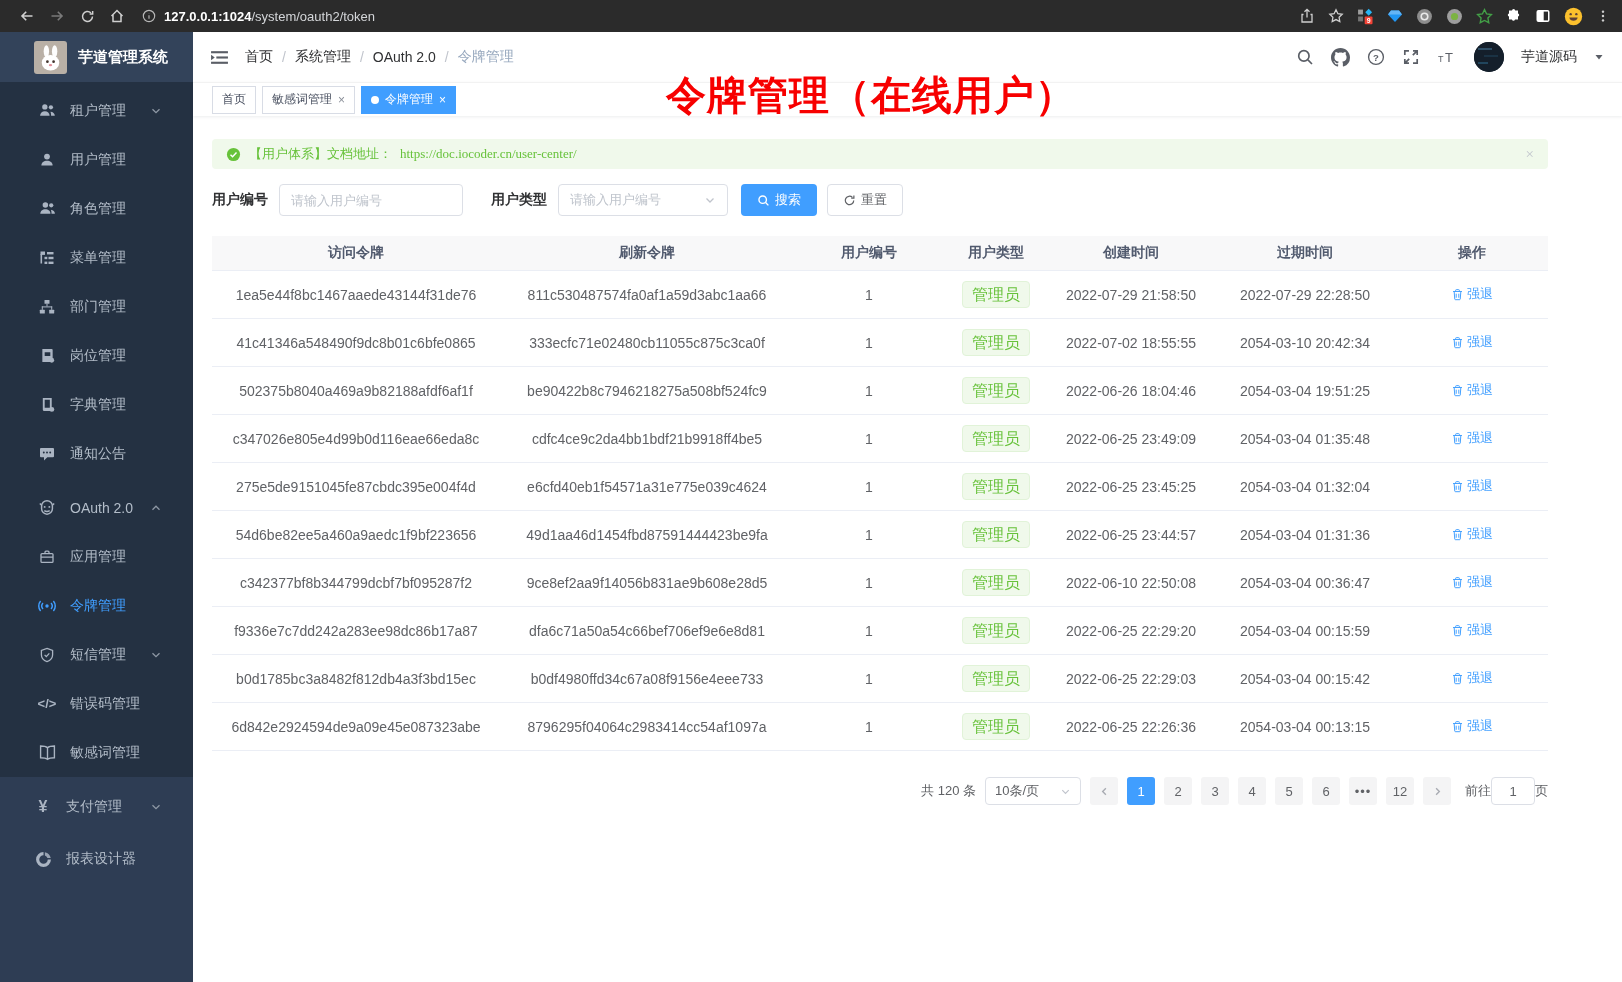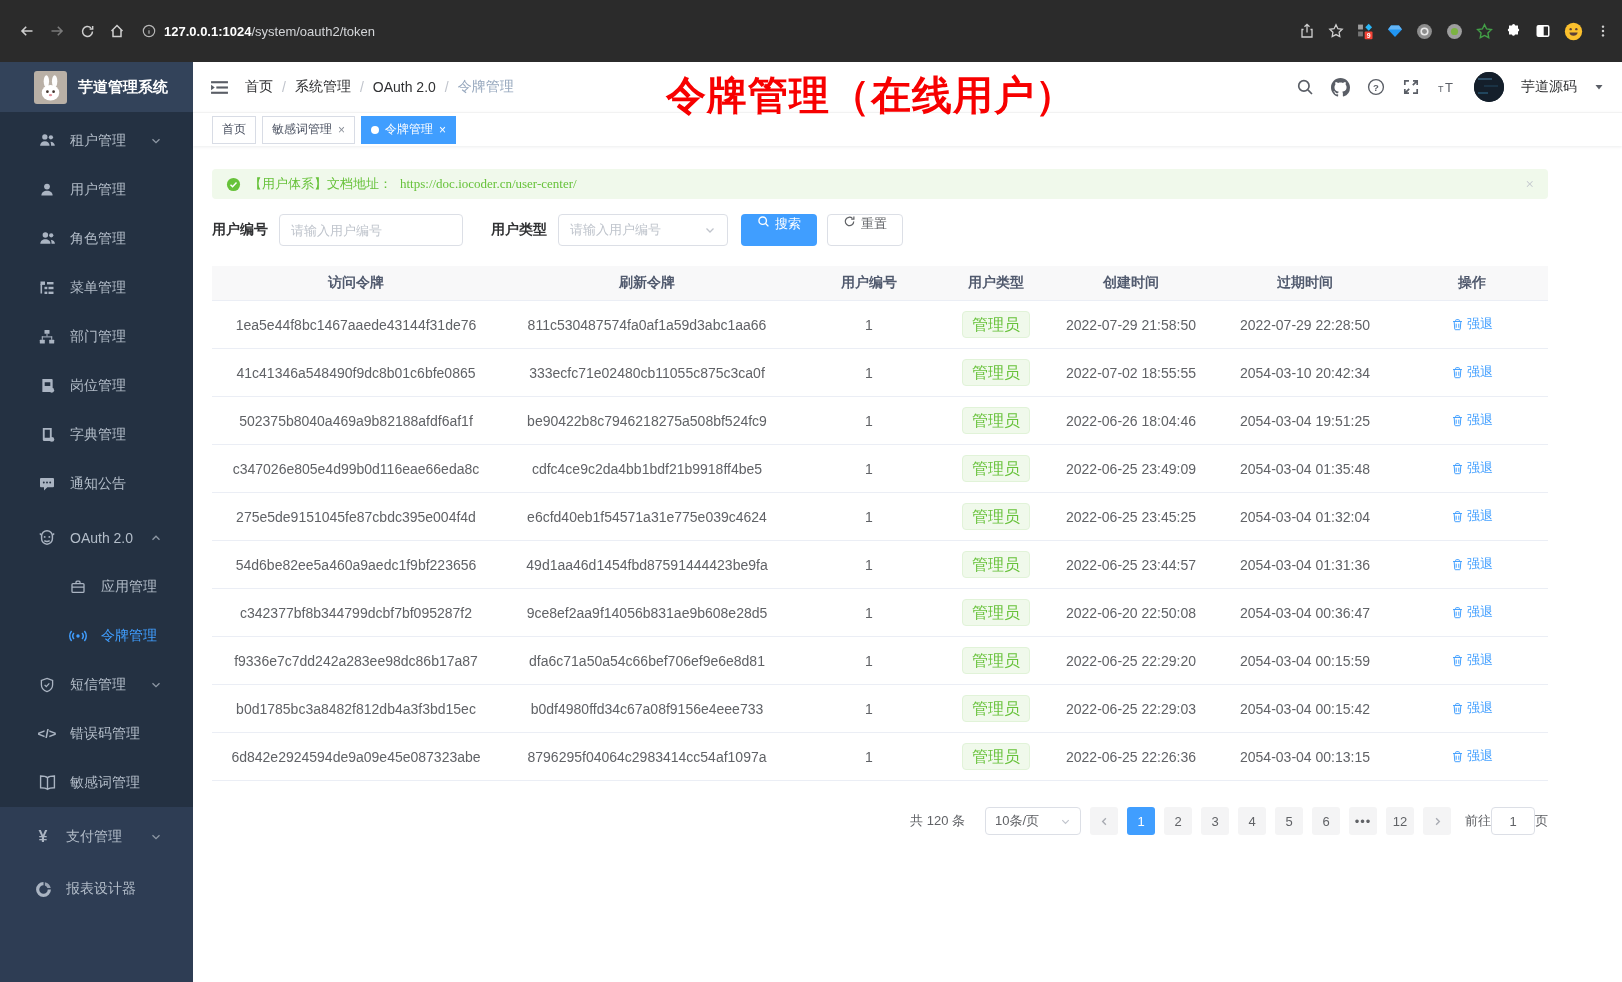--- a/index.html
+++ b/index.html
@@ -2,39 +2,39 @@
 <html><head>
 <meta charset="utf-8">
 <style>
   html,body{margin:0;padding:0;}
   body{width:1622px;height:982px;position:relative;overflow:hidden;background:#fff;
        font-family:"Liberation Sans",sans-serif;-webkit-font-smoothing:antialiased;}
   .icon{display:inline-flex;align-items:center;justify-content:center;line-height:0;}
   .icon svg{display:block;}
 
   
-  .browser-bar{height:32px;background:#2b2b2b;display:flex;align-items:center;padding:15px 12px;gap:0;}
+  .browser-bar{height:32px;background:#2b2b2b;display:flex;align-items:center;padding:0 12px;gap:0;}
   .nav-ic{width:30px;height:28px;display:flex;align-items:center;justify-content:center;color:#cfcfcf;}
   .nav-ic.dim{color:#7a7a7a;}
   .url-area{flex:1;display:flex;align-items:center;gap:8px;margin-left:10px;color:#e8eaed;font-size:13px;}
   .url-host{font-weight:bold;color:#fff;}
   .url-path{color:#d4d6d9;}
   .chrome-right{display:flex;align-items:center;gap:13px;margin-left:auto;color:#cfcfcf;}
 
   
   .app{display:flex;height:950px;}
   .sidebar{width:193px;background:#243142;display:flex;flex-direction:column;flex-shrink:0;}
   .logo-bar{height:50px;background:#33435a;display:flex;align-items:center;gap:11px;padding-left:34px;flex-shrink:0;}
   .logo-img{width:33px;height:33px;border-radius:3px;overflow:hidden;flex-shrink:0;}
   .logo-title{color:#fff;font-size:15px;font-weight:bold;}
   .menu{flex:1;display:flex;flex-direction:column;padding-top:4px;}
   .menu-item{height:49px;display:flex;align-items:center;padding:0 14px 0 38px;color:#b3bdc9;font-size:14px;cursor:pointer;flex-shrink:0;}
   .menu-item .icon{width:18px;color:#aab4c2;margin-right:14px;flex-shrink:0;}
   .menu-item .arrow{margin-left:auto;color:#8e98a5;}
-  .menu-item.indent{margin-left:31px;}
+  .menu-item.indent{}
   .menu-item.active{color:#409eff;}
   .menu-item.active .icon{color:#409eff;}
   .menu-item.gap-top{margin-top:5px;}
   .menu-alt{background:#2e3d54;flex:1;padding-top:4px;}
   .menu-alt .menu-item{height:52px;padding-left:34px;}
   .txt-ic{font-size:15px;font-weight:bold;line-height:1;}
 
   
   .main{flex:1;display:flex;flex-direction:column;background:#fff;min-width:0;}
   .topbar{height:50px;display:flex;align-items:center;padding:0 18px 0 17px;flex-shrink:0;}
@@ -65,37 +65,37 @@
   .alert-close{margin-left:auto;color:#c0c4cc;font-size:15px;cursor:pointer;}
 
   .filters{margin-top:15px;display:flex;align-items:center;}
   .f-label{font-size:14px;font-weight:bold;color:#303133;margin-right:11px;}
   .f-input{width:160px;height:30px;border:1px solid #dcdfe6;border-radius:4px;padding:0 11px;font-size:13px;
            color:#606266;outline:none;font-family:"Liberation Sans",sans-serif;}
   .f-input::placeholder{color:#bfc4cc;}
   .f-select{width:170px;height:32px;border:1px solid #dcdfe6;border-radius:4px;display:flex;align-items:center;
             justify-content:space-between;padding:0 11px;font-size:13px;color:#bfc4cc;box-sizing:border-box;cursor:pointer;}
   .f-select .icon{color:#c0c4cc;}.sp28{width:28px;}
-  .btn{height:32px;border-radius:4px;font-size:13px;display:inline-flex;align-items:flex-start;gap:5px;
+  .btn{height:32px;border-radius:4px;font-size:13px;display:inline-flex;align-items:center;gap:5px;
        padding:0 15px;cursor:pointer;border:1px solid transparent;box-sizing:border-box;font-family:"Liberation Sans",sans-serif;}
   .btn-primary{background:#409eff;color:#fff;margin-left:13px;}
   .btn-plain{background:#fff;color:#606266;border-color:#dcdfe6;margin-left:10px;}
 
   table.grid{margin-top:20px;border-collapse:collapse;width:1336px;table-layout:fixed;font-size:14px;}
   table.grid th{background:#f8f8f9;height:34px;color:#515a6e;font-weight:bold;text-align:center;
                 border-bottom:1px solid #ebeef5;padding:0 4px;}
   table.grid td{height:47px;color:#606266;text-align:center;border-bottom:1px solid #ebeef5;padding:0 4px;
                 overflow:hidden;white-space:nowrap;}
   .tag-success{display:inline-block;background:#f0f9eb;border:1px solid #e1f3d8;color:#67c23a;
                border-radius:4px;padding:3px 9px;font-size:16px;line-height:1.2;}
   .link-danger{color:#409eff;font-size:13px;display:inline-flex;align-items:center;gap:3px;cursor:pointer;}
 
   .pagination{margin-top:26px;display:flex;align-items:center;justify-content:flex-end;gap:9px;
               font-size:13px;color:#606266;}
-  .pg-total{margin-right:11px;}
+  .pg-total{margin-right:0;}
   .pg-size{width:96px;height:28px;border:1px solid #dcdfe6;border-radius:4px;display:flex;align-items:center;
            justify-content:space-between;padding:0 9px;box-sizing:border-box;color:#606266;cursor:pointer;}
   .pg-size .icon{color:#c0c4cc;}
   .pg-btn{min-width:28px;height:28px;border-radius:3px;background:#f4f4f5;color:#606266;display:inline-flex;
           align-items:center;justify-content:center;cursor:pointer;padding:0 4px;box-sizing:border-box;}
   .pg-btn.active{background:#409eff;color:#fff;}
   .pg-btn.nav{color:#a8abb2;}
   .pg-goto{display:flex;align-items:center;margin-left:5px;}
   .pg-input{width:44px;height:28px;border:1px solid #dcdfe6;border-radius:4px;text-align:center;font-size:13px;
             color:#606266;outline:none;box-sizing:border-box;font-family:"Liberation Sans",sans-serif;}
@@ -658,21 +658,21 @@
                     </svg>
                   </span>
                   <span>强退</span>
                 </span></td>
             </tr>
             <tr>
               <td>c342377bf8b344799dcbf7bf095287f2</td>
               <td>9ce8ef2aa9f14056b831ae9b608e28d5</td>
               <td>1</td>
               <td><span class="tag-success">管理员</span></td>
-              <td>2022-06-20 22:50:08</td>
+              <td>2022-06-10 22:50:08</td>
               <td>2054-03-04 00:36:47</td>
               <td><span class="link-danger">
                   <span class="icon">
                     <svg width="13" height="13" viewBox="0 0 16 16" fill="none" stroke="currentColor" stroke-width="1.2">
                       <path d="M2.5 4.3h11M5.7 4.3V3a1 1 0 0 1 1-1h2.6a1 1 0 0 1 1 1v1.3M3.9 4.3l.7 9.2a1 1 0 0 0 1 .9h4.8a1 1 0 0 0 1-.9l.7-9.2M6.4 7v5M9.6 7v5"></path>
                     </svg>
                   </span>
                   <span>强退</span>
                 </span></td>
             </tr>

